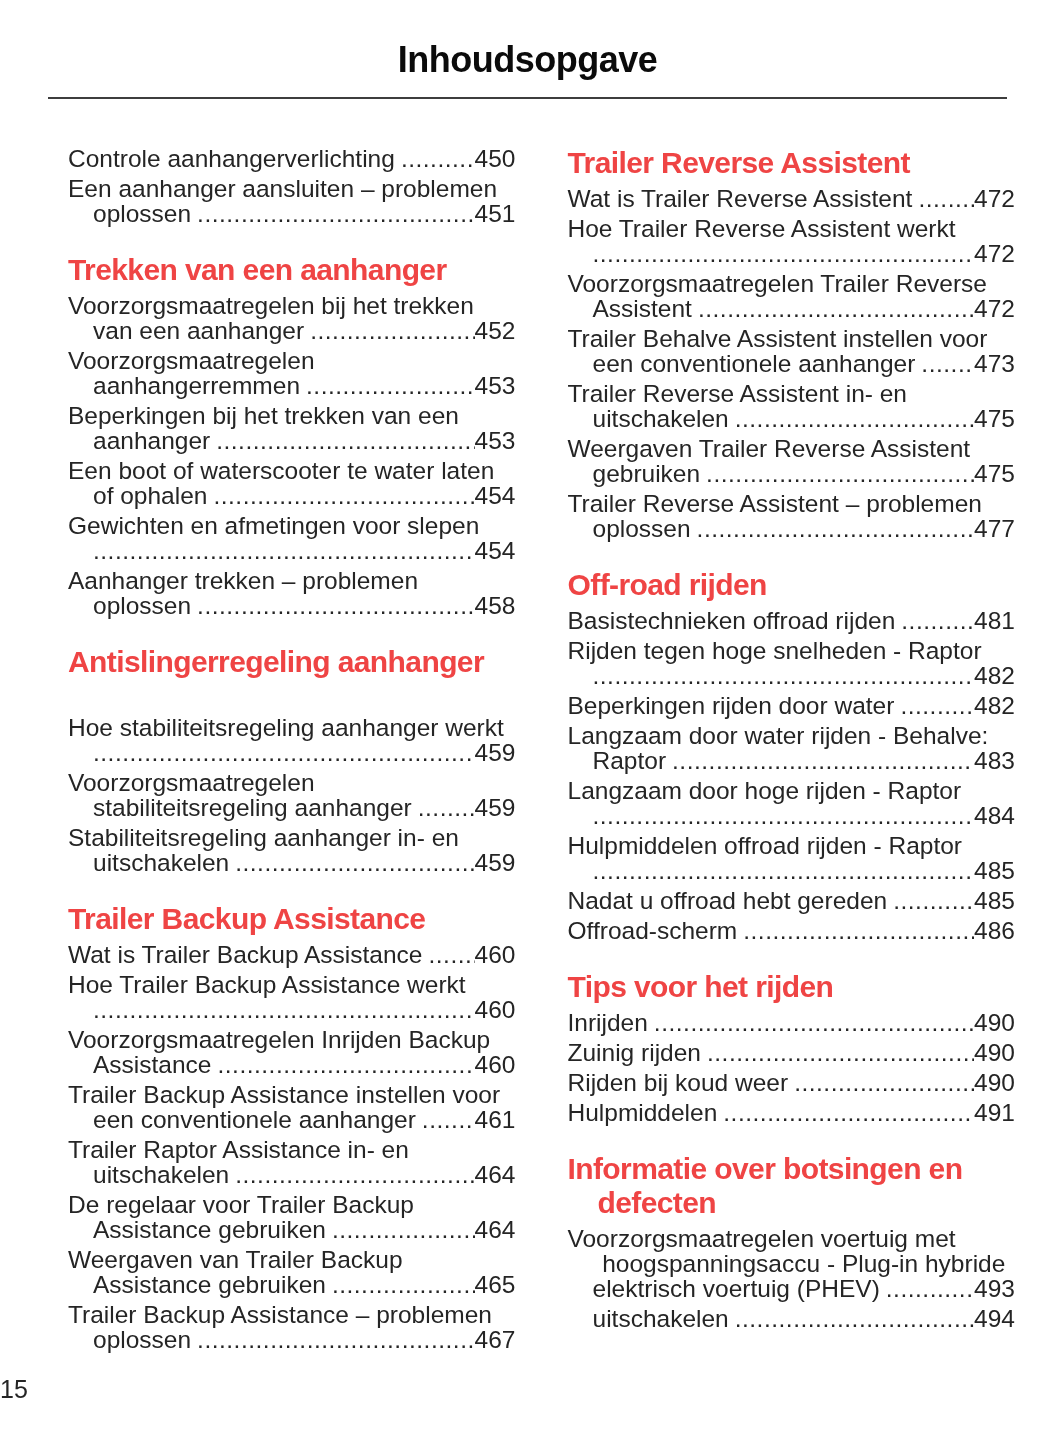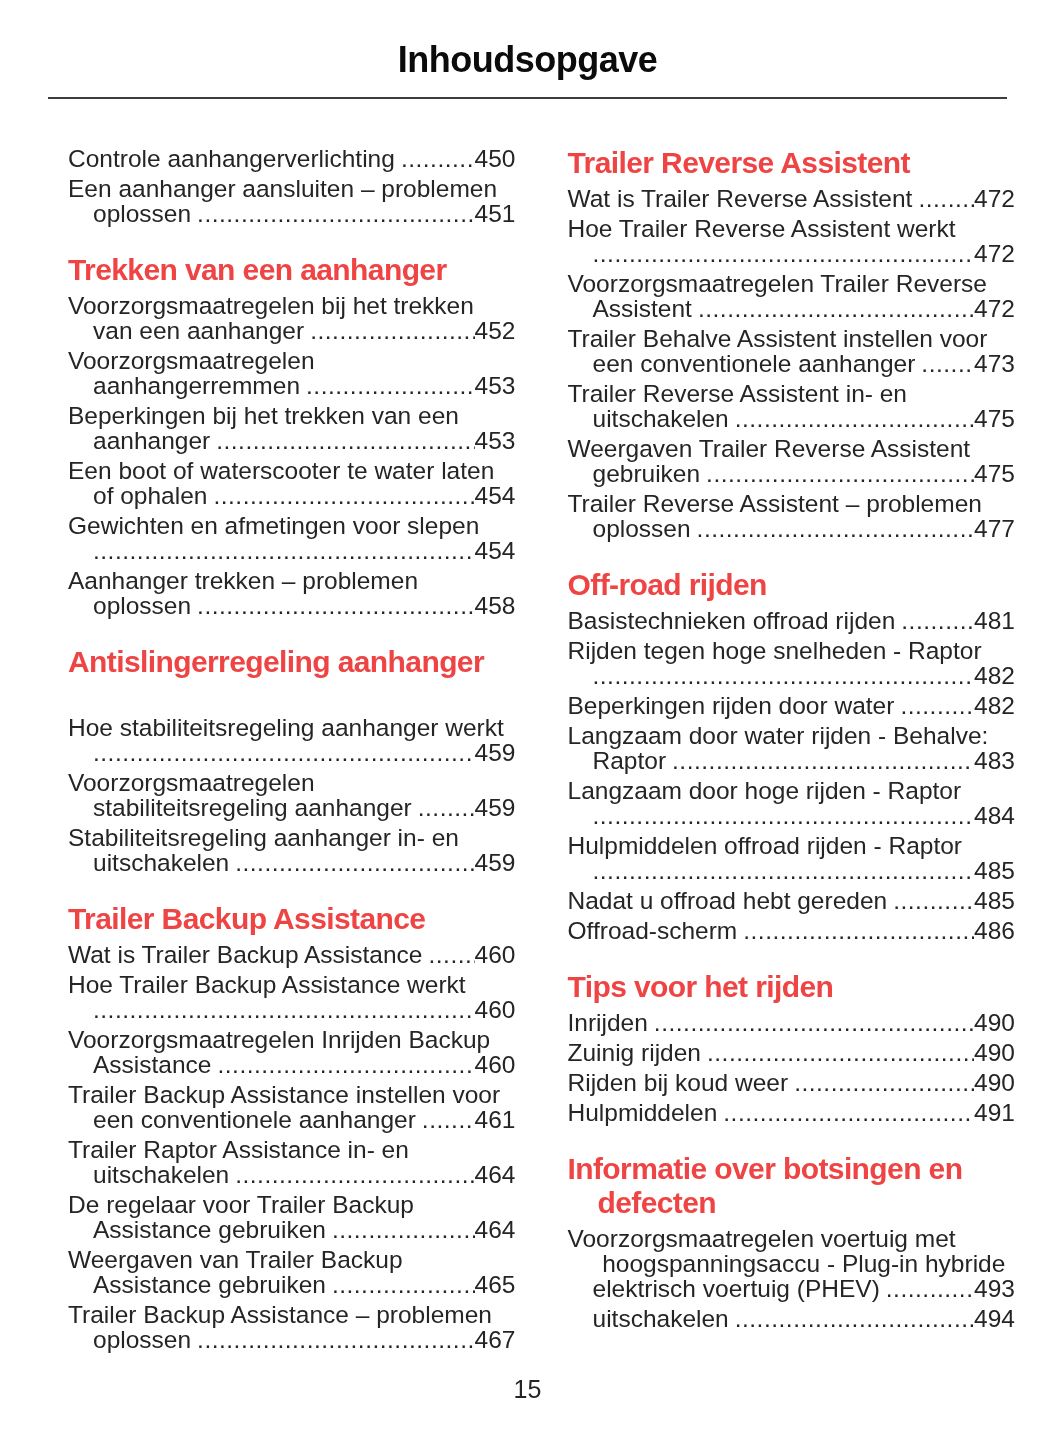--- a/index.html
+++ b/index.html
@@ -61,21 +61,20 @@
     overflow: hidden;
     white-space: nowrap;
     letter-spacing: 0.5px;
   }
   .toc-page { flex: 0 0 auto; }
   .page-number {
     position: absolute;
     left: 0;
     bottom: 44px;
     width: 100%;
-    text-align: center;
     font-size: 25px;
     color: #252525;
   }
 </style>
 </head>
 <body>
 
 <header class="doc-header">
   <h1 class="doc-title">Inhoudsopgave</h1>
   <hr class="title-rule">

